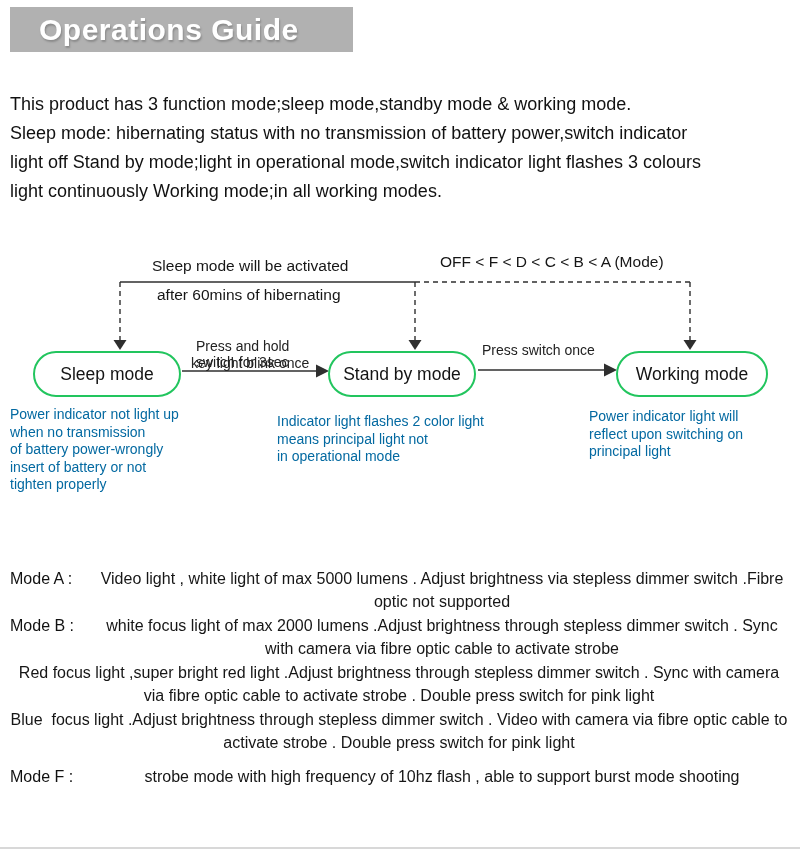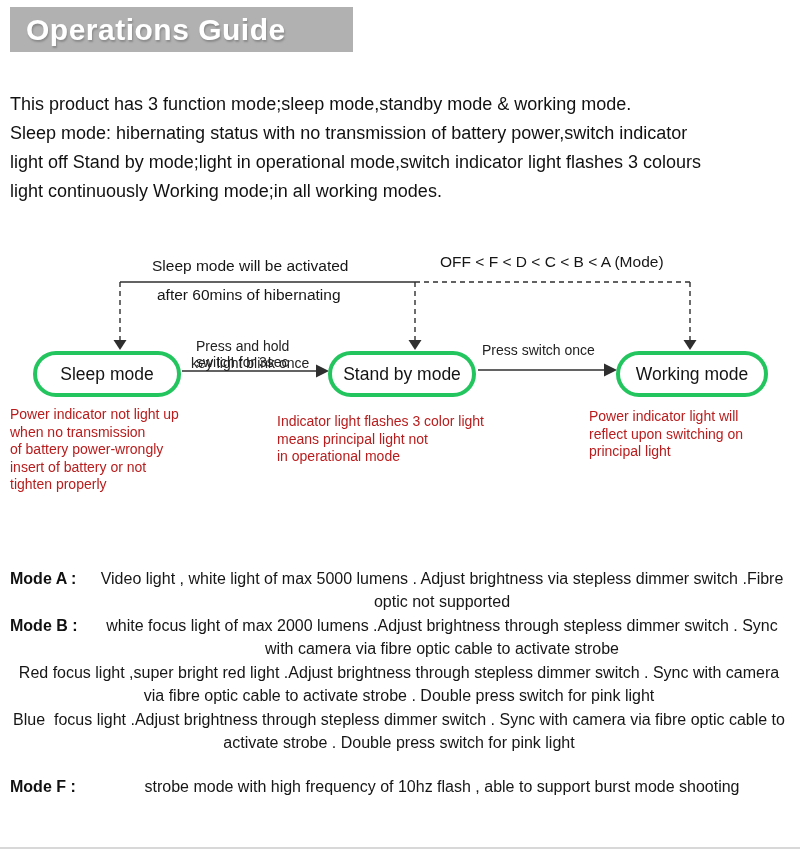--- a/index.html
+++ b/index.html
@@ -5,60 +5,60 @@
   * { margin:0; padding:0; box-sizing:border-box; }
   html,body { background:#ffffff; }
   .page {
     position:relative; width:800px; height:853px; background:#ffffff;
     font-family:"Liberation Sans", sans-serif; color:#1a1a1a; overflow:hidden;
   }
   .connector-layer { position:absolute; left:0; top:0; width:800px; height:853px; pointer-events:none; }
 
   .header-banner {
     position:absolute; left:10px; top:7px; width:343px; height:45px;
-    background:#b1b1b1; display:flex; align-items:center; padding-left:16px;
+    background:#b1b1b1; display:flex; align-items:center; padding-left:29px;
   }
   .header-banner .title {
     font-size:30px; font-weight:bold; color:#ffffff; letter-spacing:0.5px;
     text-shadow:1px 2px 2px #8a8a8a;
   }
 
   .intro {
     position:absolute; left:10px; top:90px; width:786px;
     font-size:18px; line-height:29px; white-space:pre-line; color:#111111;
   }
 
   .loop-label { position:absolute; font-size:15.5px; color:#161616;margin-left:16px; }
   .loop1-l1 { left:136px; top:257px; }
   .loop1-l2 { left:141px; top:286px; }
   .loop2    { left:424px; top:253px; }
 
   .node {
-    position:absolute; height:46px; border:4px solid #22c55e; border-radius:23px;
+    position:absolute; height:46px; border:2px solid #22c55e; border-radius:23px;
     background:#ffffff; display:flex; align-items:center; justify-content:center;
     font-size:17.5px; color:#141414;text-align:right;
   }
   .node-sleep   { left:33px;  top:351px; width:148px; }
   .node-standby { left:328px; top:351px; width:148px; }
   .node-working { left:616px; top:351px; width:152px; }
 
   .trans-label { position:absolute; font-size:14px; line-height:16px; white-space:pre-line; color:#222222; }
   .t1a { left:196px; top:330px;margin-top:8px; }
   .t1b { left:191px; top:355px; }
   .t2  { left:482px; top:342px; }
 
-  .node-desc { position:absolute; font-size:14px; line-height:17.5px; white-space:pre-line; color:#b91c1c; }
+  .node-desc { position:absolute; font-size:14px; line-height:17.5px; white-space:pre-line; color:#0369a1; }
   .desc-sleep   { left:10px;  top:406px; width:230px; }
   .desc-standby { left:277px; top:413px; width:250px; }
   .desc-working { left:589px; top:408px; width:200px; }
 
   .mode-list { position:absolute; left:10px; top:568px; width:778px; }
   .mode-row { display:flex; margin-bottom:2px; font-size:16px; line-height:22.5px; }
-  .mode-row.gap-top { margin-top:22px; }
-  .mode-label { flex:0 0 86px; width:86px; font-weight:bold; color:#111111; }
+  .mode-row.gap-top { margin-top:12px; }
+  .mode-label { flex:0 0 86px; width:86px; font-weight:normal; color:#111111; }
   .mode-text { flex:1; white-space:pre-wrap; color:#161616;text-align:center; }
 
   .bottom-divider { position:absolute; left:0; top:847px; width:800px; height:2px; background:#d8d8d8; }
 </style>
 </head>
 <body>
 
 <div class="page">
 
   <svg class="connector-layer" viewBox="0 0 800 853">
@@ -106,41 +106,41 @@
   <div class="trans-label t1a">Press and hold
 switch for 3sec</div>
   <div class="trans-label t1b">key light blink once</div>
   <div class="trans-label t2">Press switch once</div>
 
   <div class="node-desc desc-sleep">Power indicator not light up
 when no transmission
 of battery power-wrongly
 insert of battery or not
 tighten properly</div>
-  <div class="node-desc desc-standby">Indicator light flashes 3 color light
+  <div class="node-desc desc-standby">Indicator light flashes 2 color light
 means principal light not
 in operational mode</div>
   <div class="node-desc desc-working">Power indicator light will
 reflect upon switching on
 principal light</div>
 
   <div class="mode-list">
     <div class="mode-row">
       <span class="mode-label">Mode A :</span>
       <span class="mode-text">Video light , white light of max 5000 lumens . Adjust brightness via stepless dimmer switch .Fibre optic not supported</span>
     </div>
     <div class="mode-row">
       <span class="mode-label">Mode B :</span>
       <span class="mode-text">white focus light of max 2000 lumens .Adjust brightness through stepless dimmer switch . Sync with camera via fibre optic cable to activate strobe</span>
     </div>
     <div class="mode-row">
       <span class="mode-text">Red focus light ,super bright red light .Adjust brightness through stepless dimmer switch . Sync with camera via fibre optic cable to activate strobe . Double press switch for pink light</span>
     </div>
     <div class="mode-row">
-      <span class="mode-text">Blue  focus light .Adjust brightness through stepless dimmer switch . Sync with camera via fibre optic cable to activate strobe . Double press switch for pink light</span>
+      <span class="mode-text">Blue  focus light .Adjust brightness through stepless dimmer switch . Video with camera via fibre optic cable to activate strobe . Double press switch for pink light</span>
     </div>
     <div class="mode-row gap-top">
       <span class="mode-label">Mode F :</span>
       <span class="mode-text">strobe mode with high frequency of 10hz flash , able to support burst mode shooting</span>
     </div>
   </div>
 
   <div class="bottom-divider"></div>
 
 </div>

